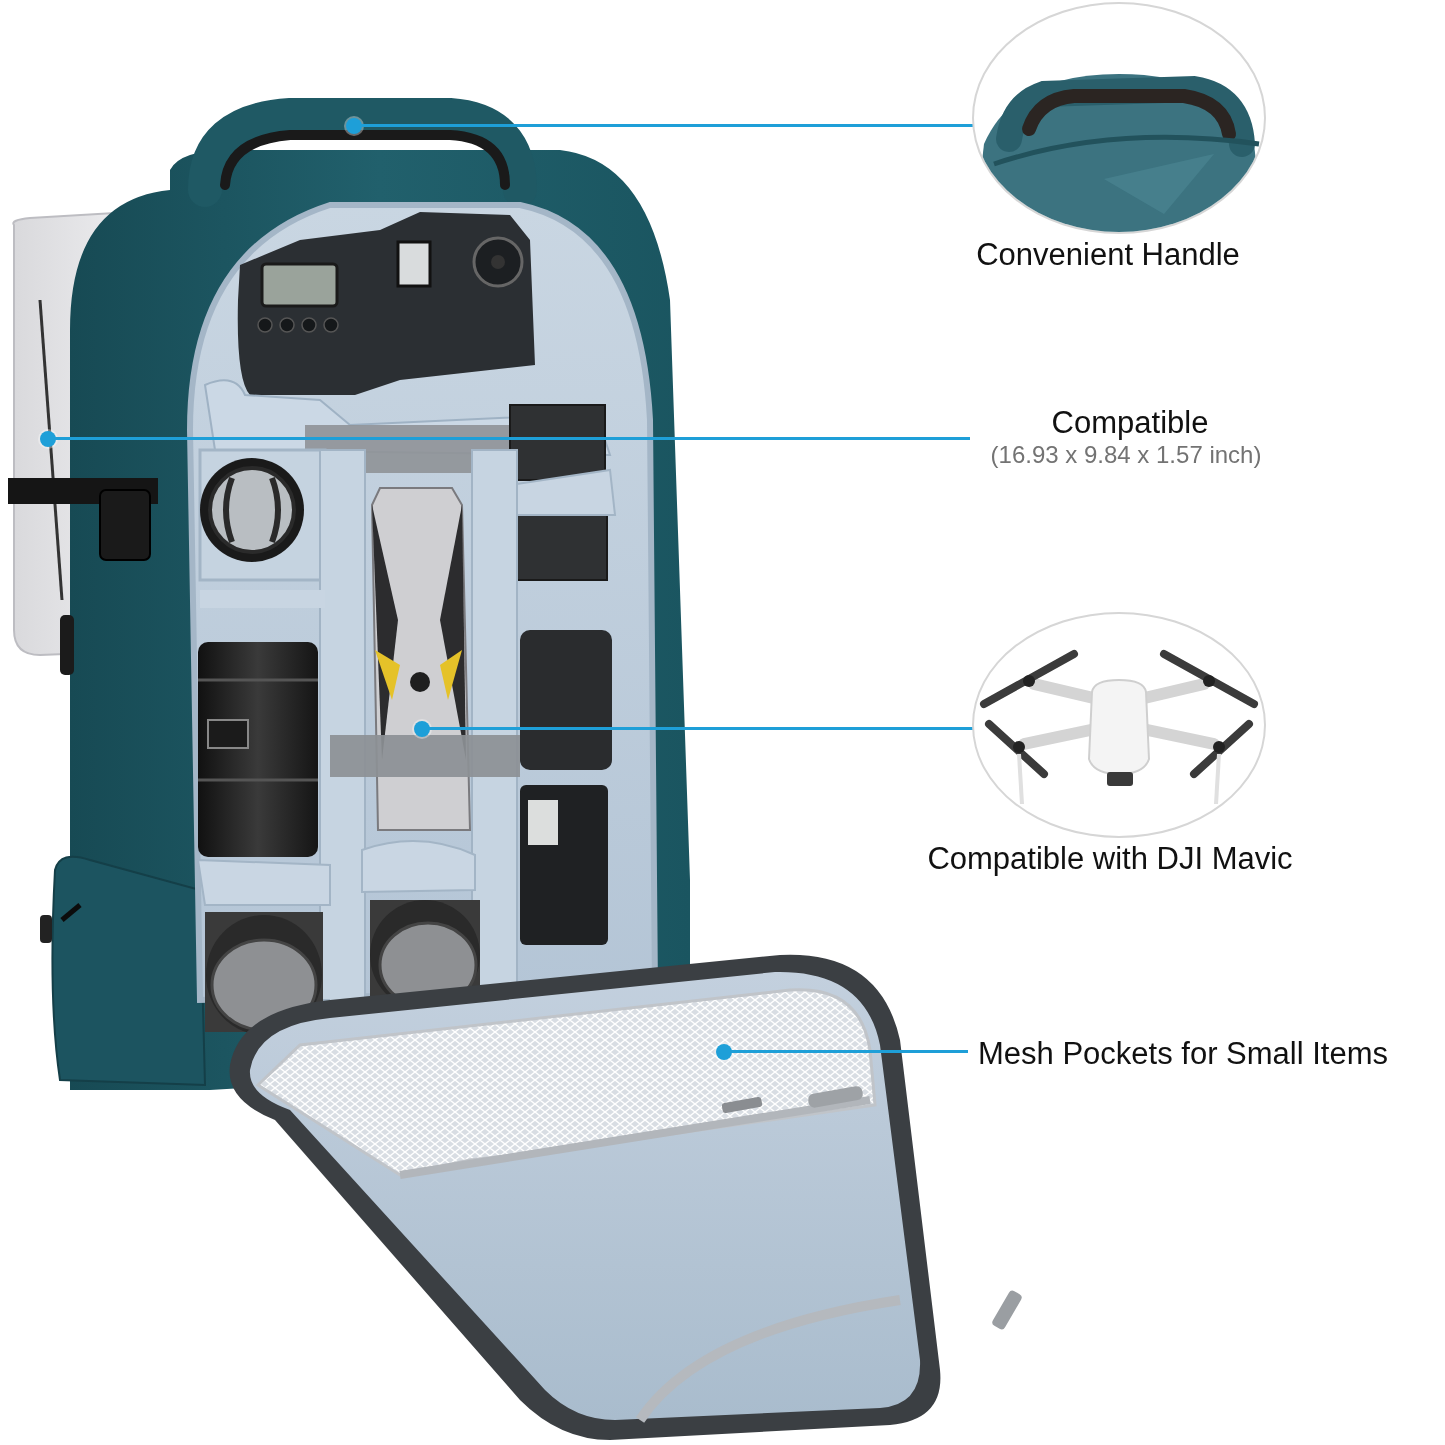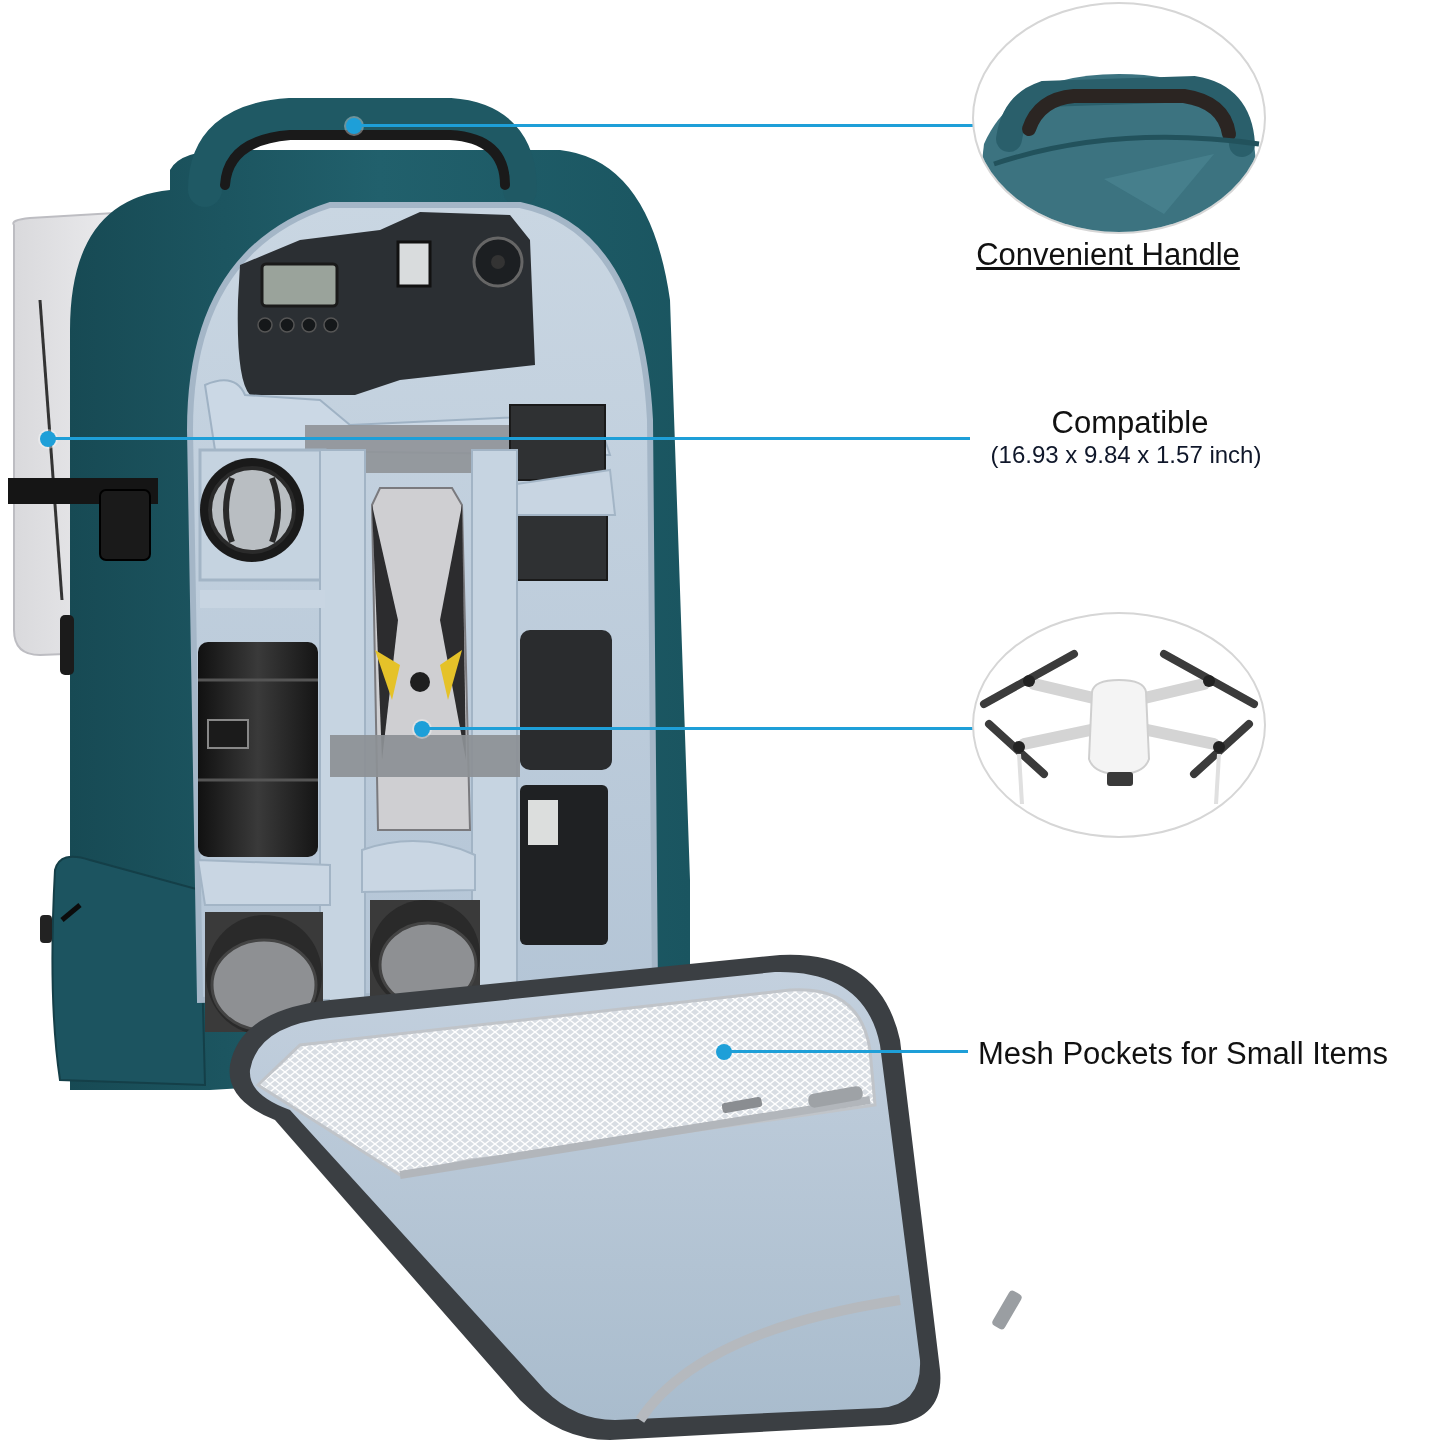--- a/index.html
+++ b/index.html
@@ -8,21 +8,21 @@
 
   
   .illus { position:absolute; left:0; top:0; width:1445px; height:1445px; }
 
   
   .leader { position:absolute; height:3px; background:#1e9fd8; }
   .dot { position:absolute; width:16px; height:16px; border-radius:50%; background:#1e9fd8; box-shadow:0 0 0 2px rgba(255,255,255,0.35); }
   .inset { position:absolute; border-radius:50%; border:2px solid #d6d6d6; background:#ffffff; overflow:hidden; }
   .label { position:absolute; color:#111111; text-align:center; white-space:nowrap; }
   .label.title { font-size:31px; line-height:36px; }
-  .label.sub { font-size:24px; line-height:26px; color:#0f172a; }
+  .label.sub { font-size:24px; line-height:26px; color:#737373; }
   .label.two-line { font-size:31px; line-height:47px; }
 </style>
 </head>
 <body>
 
 <div class="stage">
 
   <svg class="illus" viewBox="0 0 1445 1445" xmlns="http://www.w3.org/2000/svg">
     <defs>
       <linearGradient id="teal" x1="0" y1="0" x2="1" y2="0">
@@ -147,21 +147,21 @@
   <div class="leader" style="left:354px; top:124px; width:622px;"></div>
   <div class="inset" style="left:972px; top:2px; width:290px; height:228px;">
     <svg width="290" height="228" viewBox="0 0 290 228">
       <path d="M10 140 Q40 70 145 70 Q250 70 280 140 L290 228 L0 228 Z" fill="#3c7380"></path>
       <path d="M35 135 Q40 100 70 90 L220 85 Q265 92 268 140" fill="none" stroke="#2a5f6b" stroke-width="26" stroke-linecap="round"></path>
       <path d="M55 125 Q65 95 100 92 L210 92 Q250 98 255 130" fill="none" stroke="#2b2522" stroke-width="14" stroke-linecap="round"></path>
       <path d="M20 160 Q140 120 285 140" fill="none" stroke="#22525c" stroke-width="5"></path>
       <path d="M130 175 L240 150 L190 210 Z" fill="#4a8592" opacity="0.7"></path>
     </svg>
   </div>
-  <div class="label title" style="left:958px; top:237px; width:300px;text-decoration:underline;">Convenient Handle</div>
+  <div class="label title" style="left:958px; top:237px; width:300px;">Convenient Handle</div>
 
   <div class="dot" style="left:40px; top:431px;"></div>
   <div class="leader" style="left:48px; top:437px; width:922px;"></div>
   <div class="label title" style="left:985px; top:405px; width:290px;">Compatible</div>
   <div class="label sub" style="left:966px; top:442px; width:320px;">(16.93 x 9.84 x 1.57 inch)</div>
 
   <div class="dot" style="left:414px; top:721px;"></div>
   <div class="leader" style="left:422px; top:727px; width:552px;"></div>
   <div class="inset" style="left:972px; top:612px; width:290px; height:222px;">
     <svg width="290" height="222" viewBox="0 0 290 222">
@@ -177,18 +177,19 @@
       <circle cx="45" cy="133" r="6" fill="#222"></circle>
       <circle cx="245" cy="133" r="6" fill="#222"></circle>
 
       <line x1="45" y1="140" x2="48" y2="190" stroke="#e0e0e0" stroke-width="4"></line>
       <line x1="245" y1="140" x2="242" y2="190" stroke="#e0e0e0" stroke-width="4"></line>
 
       <path d="M118 78 Q120 66 145 66 Q170 66 172 78 L175 145 Q170 160 145 160 Q120 160 115 145 Z" fill="#f4f4f4" stroke="#cfcfcf" stroke-width="2"></path>
       <rect x="133" y="158" width="26" height="14" rx="3" fill="#3a3a3a"></rect>
     </svg>
   </div>
+  <div class="label two-line" style="left:890px; top:835px; width:440px;">Compatible with DJI Mavic</div>
 
   <div class="dot" style="left:716px; top:1044px;"></div>
   <div class="leader" style="left:724px; top:1050px; width:244px;"></div>
   <div class="label title" style="left:978px; top:1036px; text-align:center;">Mesh Pockets for Small Items</div>
 
 </div>
 
 </body></html>

